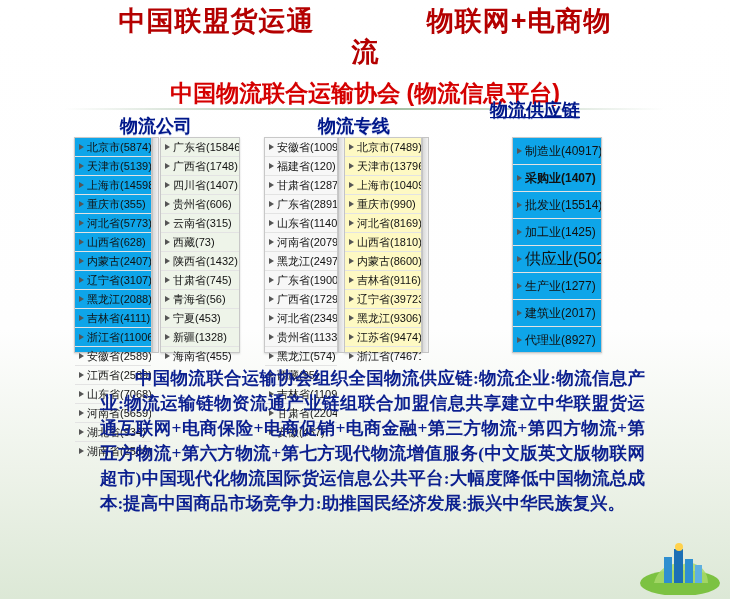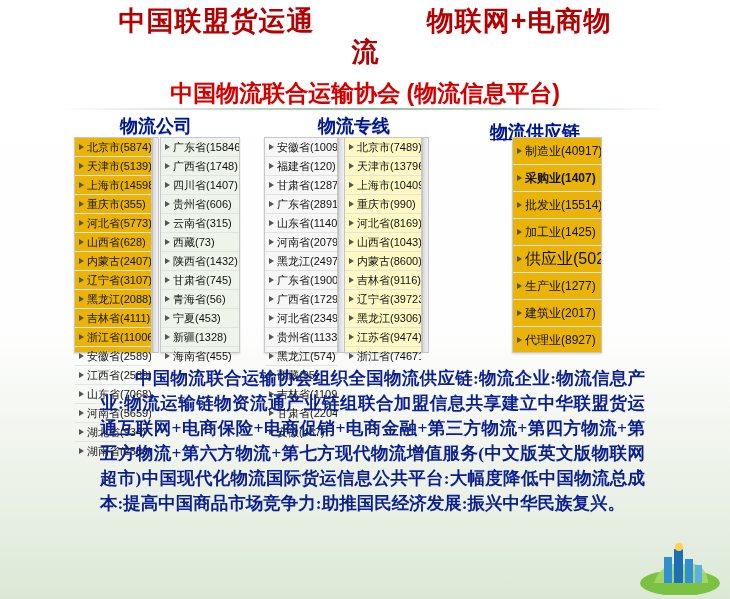--- a/index.html
+++ b/index.html
@@ -31,21 +31,21 @@
     position:absolute;left:64px;top:108px;width:600px;height:2px;
     background:linear-gradient(to right,rgba(160,190,160,0),#9ab89a,rgba(160,190,160,0));
   }
   
   .col-head{
     position:absolute;color:#00178a;font-size:18px;font-weight:bold;
     text-shadow:0px 1px 0 #cfd8f0;
   }
   .h1{left:120px;top:114px;}
   .h2{left:318px;top:114px;}
-  .h3{left:490px;top:120px;text-decoration:underline;}
+  .h3{left:490px;top:98px;text-decoration:underline;}
 
   
   .panel{
     position:absolute;
     border:1px solid #c8c8c8;
     background:#f6f6f6;
     box-shadow:0 1px 2px rgba(0,0,0,.15);
     box-sizing:border-box;
   }
   .row{
@@ -60,21 +60,21 @@
   .bullet{
     width:0;height:0;flex:0 0 auto;
     border-left:5px solid #555;
     border-top:3.5px solid transparent;
     border-bottom:3.5px solid transparent;
     margin-right:3px;
   }
   .lbl{font-size:11px;line-height:12px;}
 
   
-  .p-gray{background:#eab308;}
+  .p-gray{background:#0ea5e9;}
   .p-green{background:#eef4e9;}
   .p-blue{background:#fef9c3;}
   .p-lgray{background:#f7f7f7;}
 
   
   #panel-a{left:74px;top:137px;width:78px;height:216px;}
   #panel-b{left:160px;top:137px;width:80px;height:216px;}
   #panel-c{left:264px;top:137px;width:74px;height:216px;}
   #panel-d{left:344px;top:137px;width:78px;height:216px;}
   #panel-f{left:512px;top:137px;width:90px;height:216px;}
@@ -320,21 +320,21 @@
     <div class="row">
       <span class="bullet"></span>
       <span class="lbl">重庆市(990)</span>
     </div>
     <div class="row">
       <span class="bullet"></span>
       <span class="lbl">河北省(8169)</span>
     </div>
     <div class="row">
       <span class="bullet"></span>
-      <span class="lbl">山西省(1043)</span>
+      <span class="lbl">山西省(1810)</span>
     </div>
     <div class="row">
       <span class="bullet"></span>
       <span class="lbl">内蒙古(8600)</span>
     </div>
     <div class="row">
       <span class="bullet"></span>
       <span class="lbl">吉林省(9116)</span>
     </div>
     <div class="row">

